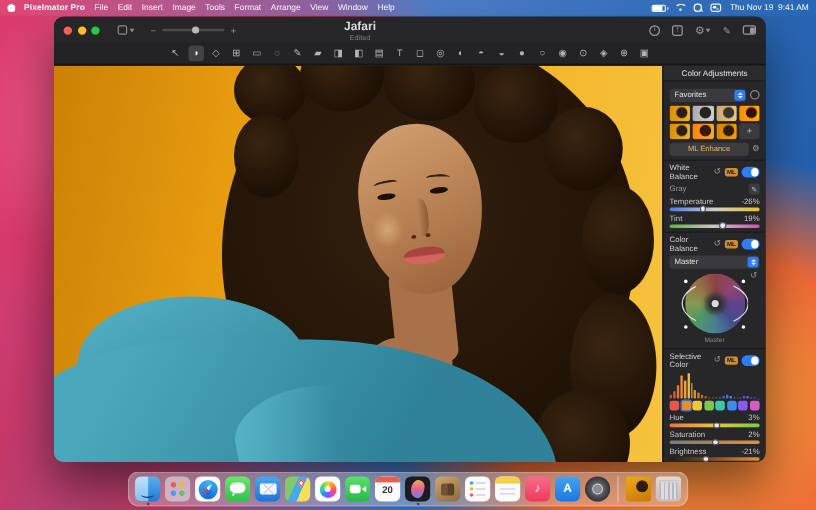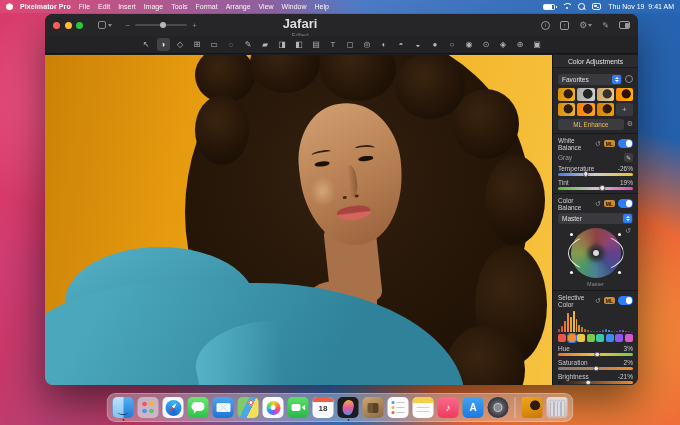--- a/index.html
+++ b/index.html
@@ -47,21 +47,21 @@
   .tl { width:7px; height:7px; border-radius:50%; margin-right:4.5px; }
   .tl.red{background:#ff5f57}.tl.yel{background:#febc2e}.tl.grn{background:#28c840}
   .zoomctl { margin-left:10px; display:flex; align-items:center; color:#9a9a9e; }
   .zoomctl .sq { width:8px; height:8px; border:1px solid #8a8a8e; border-radius:2px; }
   .zoomctl .chev { width:0; height:0; border-left:2.5px solid transparent; border-right:2.5px solid transparent;
     border-top:3px solid #8a8a8e; margin-left:2px; }
   .zslider { display:flex; align-items:center; margin-left:14px; color:#8a8a8e; font-size:8px; gap:5px; }
   .zslider .track { width:52px; height:2px; background:#4a4a4e; border-radius:1px; position:relative; }
   .zslider .knob { position:absolute; left:48%; top:-2px; width:6px; height:6px; background:#b8b8bc; border-radius:50%; }
   .wtitle { position:absolute; left:43%; top:3px; transform:translateX(-50%); text-align:center; line-height:1.15; }
-  .wtitle .t { font-size:13px; font-weight:bold; color:#dcdcde; }
+  .wtitle .t { font-size:10px; font-weight:bold; color:#dcdcde; }
   .wtitle .s { font-size:6px; color:#828286; }
   .tb-icons { margin-left:auto; display:flex; align-items:center; gap:10px; color:#9a9a9e; }
   .wi { position:relative; display:inline-flex; align-items:center; justify-content:center; }
   .wi-info { width:9px; height:9px; border:1px solid #9a9a9e; border-radius:50%; font-size:6px; color:#9a9a9e; }
   .wi-export { width:9px; height:9px; border:1px solid #9a9a9e; border-radius:2px; font-size:7px; color:#9a9a9e; }
   .wi-gear { font-size:9px; color:#9a9a9e; }
   .wi-gear::after { content:""; display:inline-block; margin-left:1px; width:0; height:0;
     border-left:2.5px solid transparent; border-right:2.5px solid transparent; border-top:3px solid #8a8a8e; }
   .wi-paint { font-size:8px; color:#9a9a9e; }
   .wi-sidebar { width:11px; height:8px; border:1px solid #9a9a9e; border-radius:2px; }
@@ -571,21 +571,21 @@
       <div class="dock-item">
         <div class="dock-icon di-maps"></div>
       </div>
       <div class="dock-item">
         <div class="dock-icon di-photos"></div>
       </div>
       <div class="dock-item">
         <div class="dock-icon di-facetime"></div>
       </div>
       <div class="dock-item">
-        <div class="dock-icon di-calendar">18</div>
+        <div class="dock-icon di-calendar">20</div>
       </div>
       <div class="dock-item">
         <div class="dock-icon di-pixelmator"></div>
         <span class="run-dot"></span>
       </div>
       <div class="dock-item">
         <div class="dock-icon di-books"></div>
       </div>
       <div class="dock-item">
         <div class="dock-icon di-reminders"></div>

